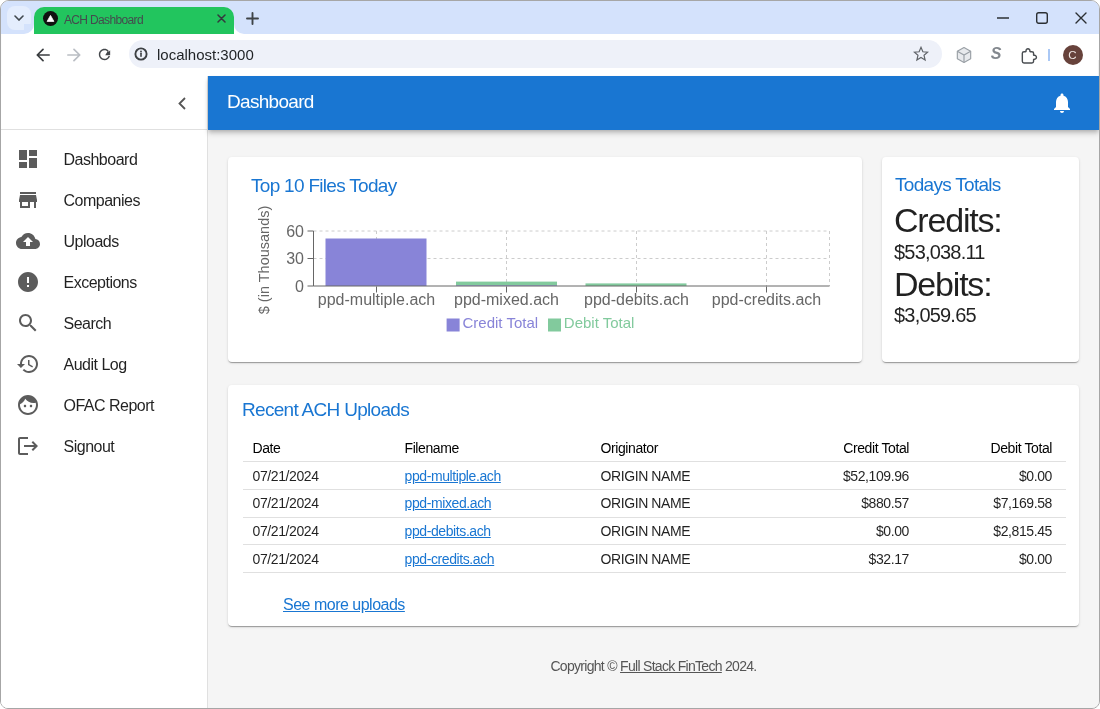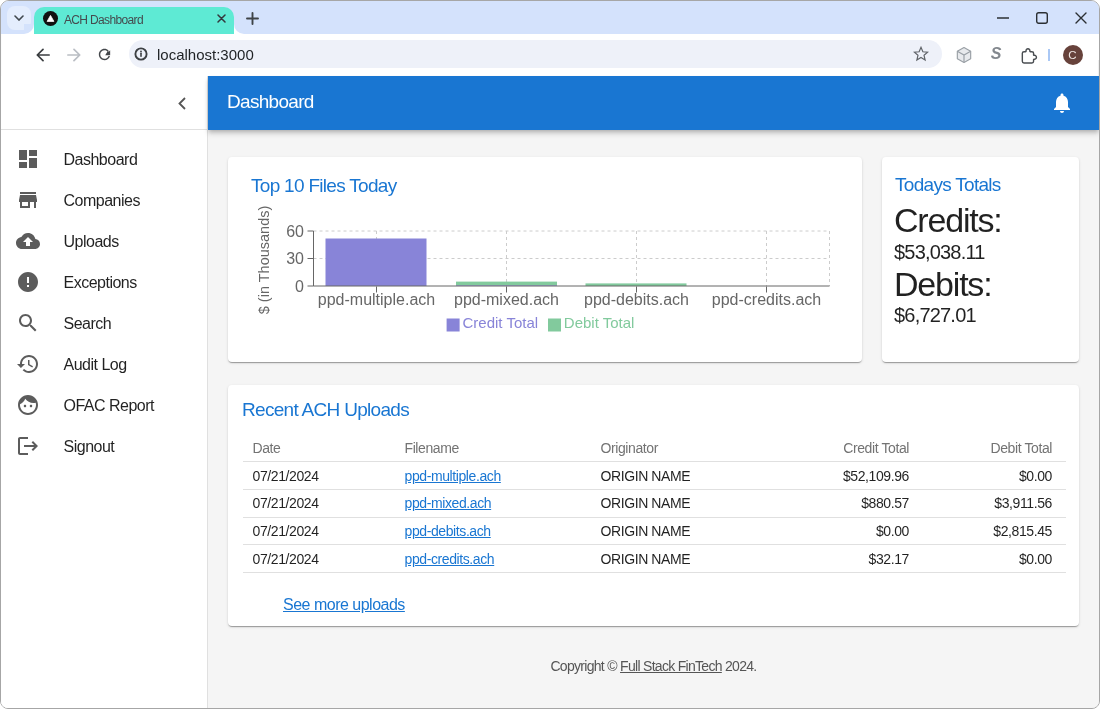--- a/index.html
+++ b/index.html
@@ -6,21 +6,21 @@
 html,body { width:1100px; height:709px; overflow:hidden; background:#fff; }
 body { font-family:"Liberation Sans", sans-serif; position:relative; }
 .abs { position:absolute; }
 
 #win { position:absolute; left:0; top:0; width:1100px; height:709px;
   border:1px solid #a6a6a6; border-radius:9px 9px 8px 8px; overflow:hidden; background:#fff;
   box-shadow:inset 0 -2px 2px -1px rgba(0,0,0,0.22), inset -1px 0 1px rgba(0,0,0,0.06); }
 #tabstrip { position:absolute; left:0; top:0; width:100%; height:33px; background:#d4e2fc; }
 #tabsearch { position:absolute; left:6px; top:5px; width:24px; height:24px; border-radius:8px; background:#e4edfd; }
 #tabsearch svg { position:absolute; left:7px; top:9px; }
-#tab { position:absolute; left:33px; top:6px; width:200px; height:27px; background:#5eead4; border-radius:10px 10px 0 0; }
+#tab { position:absolute; left:33px; top:6px; width:200px; height:27px; background:#22c55e; border-radius:10px 10px 0 0; }
 #tab .title { position:absolute; left:30px; top:5.5px; font-size:12px; color:#454a4e; letter-spacing:-0.65px; }
 #favicon { position:absolute; left:9px; top:3.6px; width:15px; height:15px; border-radius:50%; background:#111; }
 #favicon svg { position:absolute; left:0; top:0; }
 #tabclose { position:absolute; left:183px; top:6.5px; }
 #newtab { position:absolute; left:245px; top:11px; }
 .winctl { position:absolute; top:0; height:33px; }
 
 #toolbar { position:absolute; left:0; top:33px; width:100%; height:26px; background:#fff;margin-left:22px; }
 #omnibox { position:absolute; left:106px; top:6px; width:813px; height:28px; border-radius:14px; background:#eef1f9; }
 #omnibox .url { position:absolute; left:28px; top:5.5px; font-size:15px; color:#1e2124; }
@@ -44,21 +44,21 @@
 #card-totals { left:881px; top:81px; width:197px; height:205px; }
 #card-table { left:227px; top:309px; width:851px; height:241px; }
 .cardtitle { position:absolute; font-size:19px; color:#1976d2; line-height:1; letter-spacing:-0.7px; }
 
 #card-totals .h4 { position:absolute; left:12px; font-size:34px; color:rgba(0,0,0,0.87); line-height:1; letter-spacing:-1.2px; }
 #card-totals .h6 { position:absolute; left:12px; font-size:20px; color:rgba(0,0,0,0.87); line-height:1; letter-spacing:-0.8px; }
 
 #tbl { position:absolute; left:14.5px; top:49px; width:819px; border-collapse:collapse; table-layout:fixed; }
 #tbl th, #tbl td { border-bottom:1px solid #e0e0e0; font-size:14px; font-weight:400; letter-spacing:-0.4px;
   padding:0 0 0 10px; height:27.7px; text-align:left; color:rgba(0,0,0,0.87); }
-#tbl th { color:#737373; }
+#tbl th { color:#000000; }
 #tbl .num { text-align:right; padding:0 10px 0 0; }
 #tbl td:last-child, #tbl th:last-child { padding-right:14px; }
 #tbl td:nth-child(4), #tbl th:nth-child(4) { padding-right:8.5px; }
 #tbl a { color:#1976d2; }
 #seemore { position:absolute; left:15px; top:212px; line-height:1; font-size:16px; color:#1976d2; text-decoration:underline; letter-spacing:-0.5px;margin-left:40px; }
 #footer { position:absolute; left:207px; top:582.5px; width:891px; text-align:center;
   font-size:14px; color:#555; letter-spacing:-0.7px; line-height:1; }
 #footer u { text-decoration:underline; }
 </style>
 </head>
@@ -248,21 +248,21 @@
         <rect x="320" y="161.5" width="13" height="13" fill="#82ca9d"></rect>
         <text x="335.8" y="171" font-size="15" fill="#82ca9d" font-family="Liberation Sans, sans-serif">Debit Total</text>
       </svg>
     </div>
 
     <div class="card" id="card-totals">
       <div class="cardtitle" style="left:13px;top:18.3px;">Todays Totals</div>
       <div class="h4" style="top:46px;">Credits:</div>
       <div class="h6" style="top:85.4px;">$53,038.11</div>
       <div class="h4" style="top:109.6px;">Debits:</div>
-      <div class="h6" style="top:147.5px;">$6,727.01</div>
+      <div class="h6" style="top:147.5px;">$3,059.65</div>
     </div>
 
     <div class="card" id="card-table">
       <div class="cardtitle" style="left:14px;top:15.4px;">Recent ACH Uploads</div>
       <table id="tbl">
         <colgroup>
             <col style="width:152px">
             <col style="width:196px">
             <col style="width:196px">
             <col style="width:131px">
@@ -281,21 +281,21 @@
               <td><a href="#">ppd-multiple.ach</a></td>
               <td>ORIGIN NAME</td>
               <td class="num">$52,109.96</td>
               <td class="num">$0.00</td>
             </tr>
         <tr>
               <td>07/21/2024</td>
               <td><a href="#">ppd-mixed.ach</a></td>
               <td>ORIGIN NAME</td>
               <td class="num">$880.57</td>
-              <td class="num">$3,911.56</td>
+              <td class="num">$7,169.58</td>
             </tr>
         <tr>
               <td>07/21/2024</td>
               <td><a href="#">ppd-debits.ach</a></td>
               <td>ORIGIN NAME</td>
               <td class="num">$0.00</td>
               <td class="num">$2,815.45</td>
             </tr>
         <tr>
               <td>07/21/2024</td>

